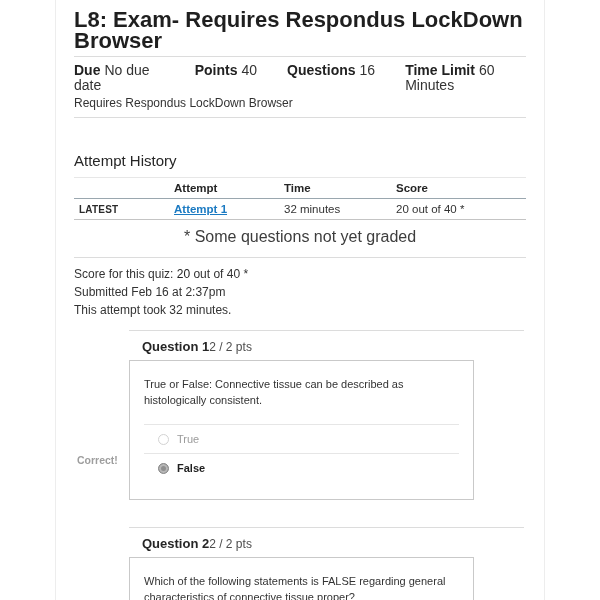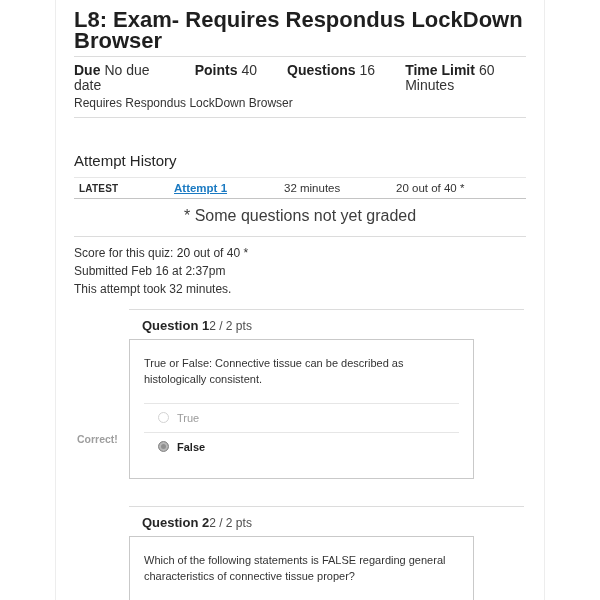--- a/index.html
+++ b/index.html
@@ -44,21 +44,21 @@
   .question { border-top: 1px solid #dcdcdc; padding-top: 8px; }
   .question + .question { margin-top: 27px; }
   .q-header { width: 345px; display: flex; justify-content: flex-start; align-items: baseline; padding: 0 0 6px 13px; }
   .q-title { font-size: 13px; font-weight: bold; color: #262626; }
   .q-points { font-size: 12px; color: #4c4c4c; }
   .q-box { width: 345px; border: 1px solid #c9c9c9; background: #fff; }
   .q-box.cut-off { border-bottom: none; min-height: 112px; }
   .q-text { padding: 15px 26px 13px 14px; font-size: 11px; line-height: 16px; color: #333; }
 
   .answers { margin: 3px 14px 17px; }
-  .answer-row { position: relative; display: flex; align-items: flex-start; gap: 8px; border-top: 1px solid #e6e6e6; padding: 8px 0 8px 14px; }
+  .answer-row { position: relative; display: flex; align-items: flex-end; gap: 8px; border-top: 1px solid #e6e6e6; padding: 8px 0 8px 14px; }
   .radio { width: 11px; height: 11px; border-radius: 50%; border: 1px solid #d3d3d3; background: #fff; flex: 0 0 auto; }
   .radio.selected { background: #8f8f8f; border-color: #8a8a8a; box-shadow: inset 0 0 0 2px #b7b7b7; }
   .answer-label { font-size: 11px; color: #9b9b9b; }
   .answer-label.selected { color: #1f1f1f; font-weight: bold; }
   .correct-flag { position: absolute; left: -67px; top: 0; font-size: 10.5px; font-weight: bold; color: #9e9e9e; white-space: nowrap; }
 </style>
 </head>
 <body>
 
 <div class="page-card">
@@ -72,20 +72,26 @@
       <span><b>Points</b><span>40</span></span>
       <span><b>Questions</b><span>16</span></span>
       <span><b>Time Limit</b><span>60 Minutes</span></span>
     </div>
     <div class="requirement-line">Requires Respondus LockDown Browser</div>
     <hr class="rule under-details">
 
     <h2 class="attempt-heading">Attempt History</h2>
 
     <div class="attempt-table">
+      <div class="t-row t-head">
+        <div></div>
+        <div>Attempt</div>
+        <div>Time</div>
+        <div>Score</div>
+      </div>
       <div class="t-row t-body">
         <div class="latest-tag">LATEST</div>
         <div><a class="attempt-link">Attempt 1</a></div>
         <div>32 minutes</div>
         <div>20 out of 40 *</div>
       </div>
     </div>
     <div class="table-footnote">* Some questions not yet graded</div>
 
     <hr class="rule above-summary">

